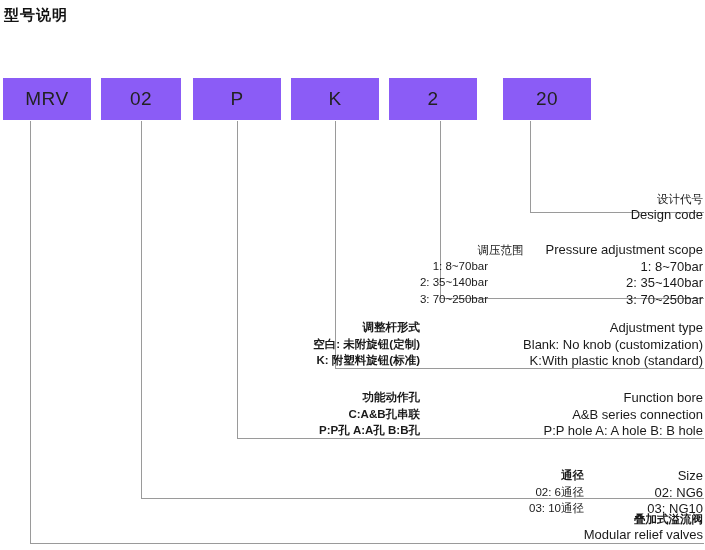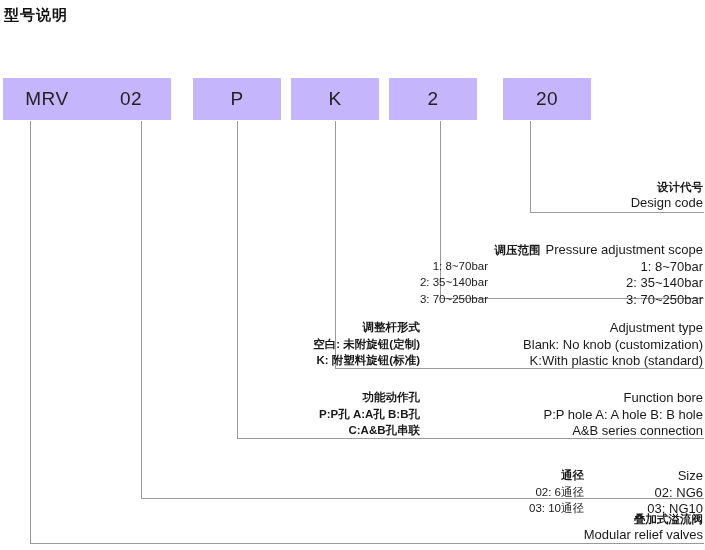--- a/index.html
+++ b/index.html
@@ -20,21 +20,21 @@
     font-weight:bold;
     letter-spacing:1px;
     color:#111;
     white-space:nowrap;
   }
 
   .code-box{
     position:absolute;
     top:78px;
     height:42px;
-    background:#c4b5fd;
+    background:#8b5cf6;
     display:flex;
     align-items:center;
     justify-content:center;
     font-size:19px;
     color:#222;
     letter-spacing:0.5px;
   }
 
   svg.leaders{
     position:absolute;
@@ -79,21 +79,21 @@
   .single{text-align:right;}
 </style>
 </head>
 <body>
 
 <div id="stage">
 
   <div class="title">型号说明</div>
 
   <div class="code-box" style="left:3px;width:88px;">MRV</div>
-  <div class="code-box" style="left:91px;width:80px;">02</div>
+  <div class="code-box" style="left:101px;width:80px;">02</div>
   <div class="code-box" style="left:193px;width:88px;">P</div>
   <div class="code-box" style="left:291px;width:88px;">K</div>
   <div class="code-box" style="left:389px;width:88px;">2</div>
   <div class="code-box" style="left:503px;width:88px;">20</div>
 
   <svg class="leaders" viewBox="0 0 705 550">
     <g stroke="#9a9a9a" stroke-width="1" fill="none" shape-rendering="crispEdges">
 
       <path d="M530.5,121 L530.5,212.5 L704,212.5"></path>
 
@@ -103,27 +103,27 @@
 
       <path d="M237.5,121 L237.5,438.5 L704,438.5"></path>
 
       <path d="M141.5,121 L141.5,498.5 L704,498.5"></path>
 
       <path d="M30.5,121 L30.5,543.5 L704,543.5"></path>
     </g>
   </svg>
 
   <div class="ann" style="top:180px;">
-    <div class="single cn" style="font-weight:bold;">设计代号</div>
+    <div class="single cn" style="font-weight:normal;margin-top:12px;">设计代号</div>
     <div class="single en">Design code</div>
   </div>
 
   <div class="ann" style="top:242px;">
     <div class="row head">
-      <span class="cn" style="font-weight:bold;padding-right:5px;">调压范围</span>
+      <span class="cn" style="font-weight:normal;padding-right:22px;">调压范围</span>
       <span class="en">Pressure adjustment scope</span>
     </div>
     <div class="pair">
       <span class="c1 cn">1: 8~70bar</span>
       <span class="c2 en">1: 8~70bar</span>
     </div>
     <div class="pair">
       <span class="c1 cn">2: 35~140bar</span>
       <span class="c2 en">2: 35~140bar</span>
     </div>
@@ -147,26 +147,26 @@
       <span class="c2 en">K:With plastic knob (standard)</span>
     </div>
   </div>
 
   <div class="ann" style="top:390px;">
     <div class="pair pair-b">
       <span class="c1 cn" style="font-weight:bold;">功能动作孔</span>
       <span class="c2 en">Function bore</span>
     </div>
     <div class="pair pair-b">
+      <span class="c1 cn">C:A&amp;B孔串联</span>
+      <span class="c2 en">A&amp;B series connection</span>
+    </div>
+    <div class="pair pair-b">
       <span class="c1 cn">P:P孔  A:A孔  B:B孔</span>
       <span class="c2 en">P:P hole   A: A hole   B: B hole</span>
-    </div>
-    <div class="pair pair-b">
-      <span class="c1 cn">C:A&amp;B孔串联</span>
-      <span class="c2 en">A&amp;B series connection</span>
     </div>
   </div>
 
   <div class="ann" style="top:468px;">
     <div class="pair">
       <span class="c1 cn" style="font-weight:bold;width:120px;">通径</span>
       <span class="c2 en" style="width:72px;">Size</span>
     </div>
     <div class="pair">
       <span class="c1 cn" style="width:120px;">02: 6通径</span>

